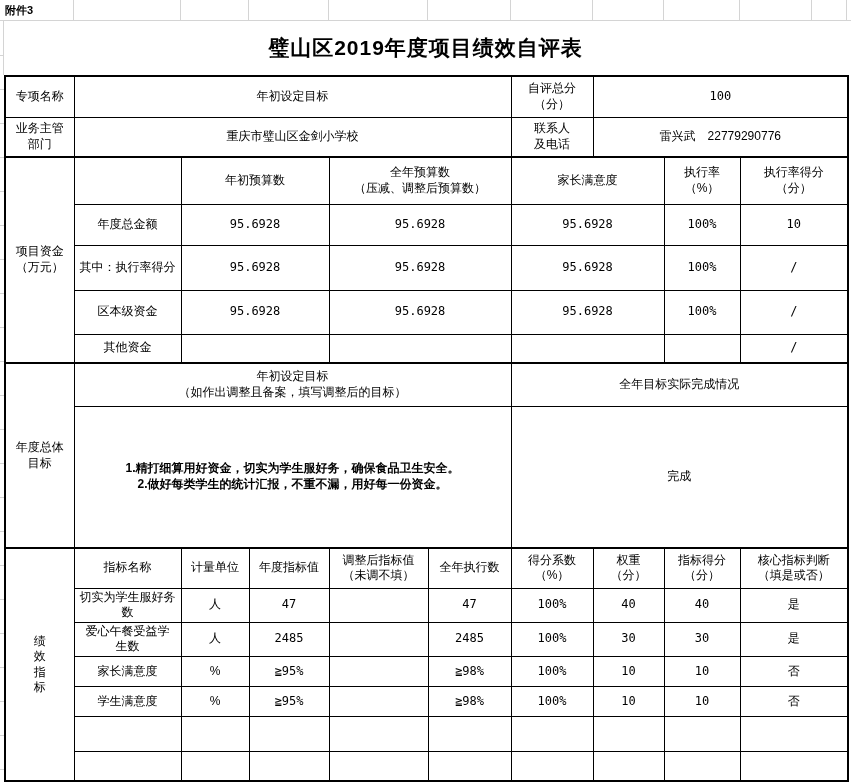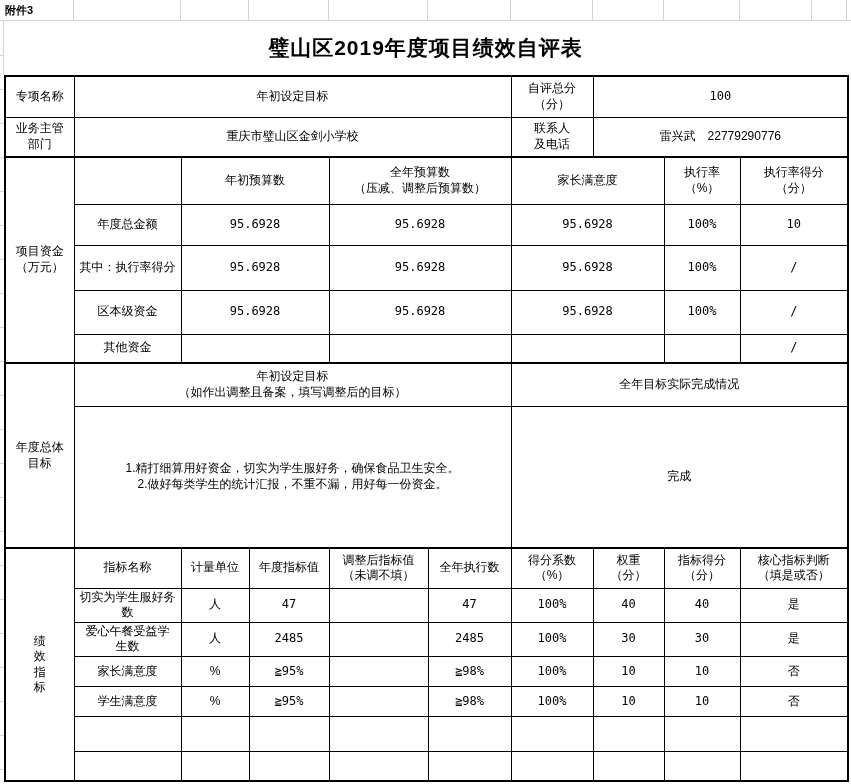--- a/index.html
+++ b/index.html
@@ -46,21 +46,21 @@
     text-align: center;
     vertical-align: middle;
     padding: 1px 2px;
     white-space: pre-line;
     overflow: hidden;
   }
   tr.sep td { border-top-width: 2px; }
   td.num { font-family: "DejaVu Sans Mono", monospace; }
   td.left { text-align: left; padding-left: 5px; }
   td.right { text-align: right; padding-right: 3px; }
-  td.goal-text { text-align: left; padding-left: 5px; line-height: 17px; font-size: 12.5px; }
+  td.goal-text { text-align: left; padding-left: 5px; line-height: 17px; font-size: 12.5px; font-weight: bold; }
   td.vlabel { vertical-align: bottom; padding-bottom: 3px; line-height: 17px; }
 </style>
 </head>
 <body>
 
 <div class="xl-toprow">
   <div class="xl-vline" style="left:73px"></div>
   <div class="xl-vline" style="left:180px"></div>
   <div class="xl-vline" style="left:248px"></div>
   <div class="xl-vline" style="left:328px"></div>

